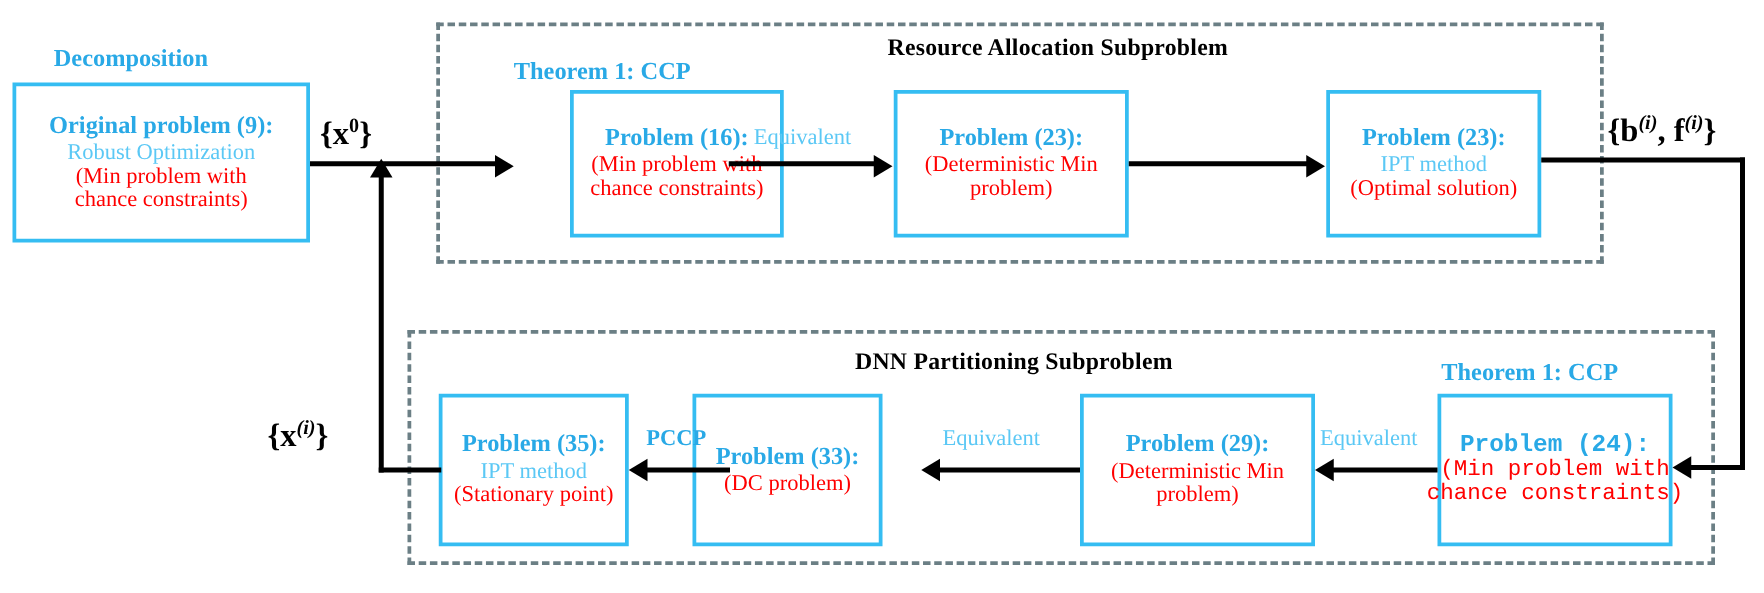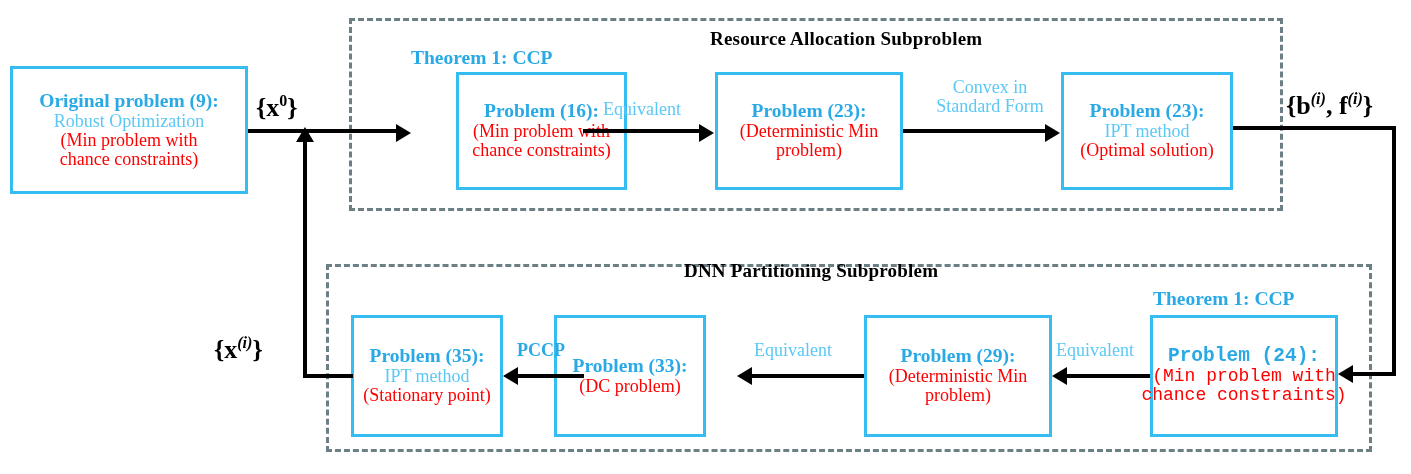--- a/index.html
+++ b/index.html
@@ -43,22 +43,23 @@
 </style>
 </head>
 <body>
 
 <div id="stage">
 
   <div class="group" style="left:349px;top:18px;width:934px;height:193px;"></div>
   <div class="group-title" style="left:710px;top:28px;">Resource Allocation Subproblem</div>
 
   <div class="group" style="left:326px;top:264px;width:1046px;height:188px;"></div>
-  <div class="group-title" style="left:684px;top:260px;font-family:Liberation Serif, serif;">DNN Partitioning Subproblem</div>
+  <div class="group-title" style="left:684px;top:279px;font-family:Liberation Serif, serif;">DNN Partitioning Subproblem</div>
 
+  <div class="cap" style="left:43px;top:37px;">Decomposition</div>
 
   <div class="pbox" style="left:10px;top:66px;width:238px;height:128px;">
     <div class="l1">Original problem (9):</div>
     <div class="l2">Robust Optimization</div>
     <div class="l3">
       <span>(Min problem with</span>
       <span>chance constraints)</span>
     </div>
   </div>
 
@@ -128,24 +129,20 @@
   <div class="sig" style="left:214px;top:334px;">
     <span>{</span><span>x</span><sup><i>(i)</i></sup><span>}</span>
   </div>
 
   <div class="sig" style="left:1286px;top:90px;">
     <span>{</span><span>b</span><sup><i>(i)</i></sup><span>, </span><span>f</span><sup><i>(i)</i></sup><span>}</span>
   </div>
 
   <div class="elabel" style="left:603px;top:100px;">Equivalent</div>
 
-  <div class="elabel" style="left:925px;top:78px;width:130px;">
-    <div>Convex in</div>
-    <div>Standard Form</div>
-  </div>
 
   <div class="elabel" style="left:517px;top:341px;color:#29a9e6;font-weight:bold;">PCCP</div>
 
   <div class="elabel" style="left:754px;top:341px;">Equivalent</div>
 
   <div class="elabel" style="left:1056px;top:341px;">Equivalent</div>
 
   <div class="hline" style="left:248px;top:129px;width:150px;"></div>
   <div class="ahead right" style="left:396px;top:124px;"></div>
 

